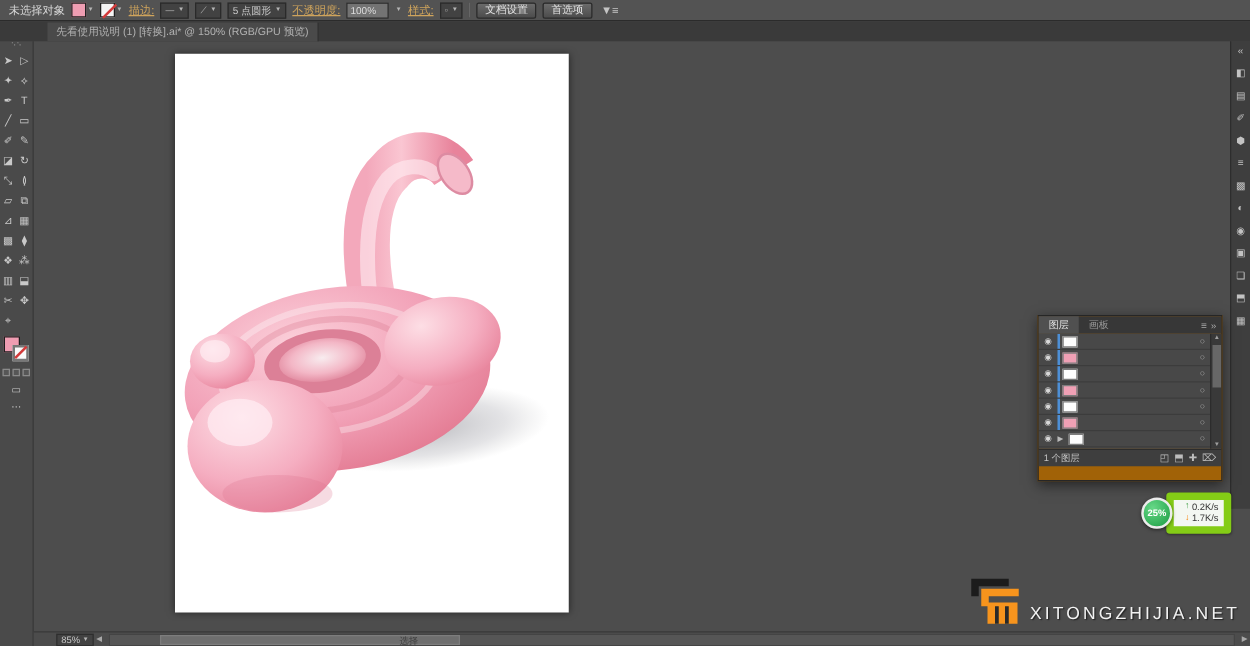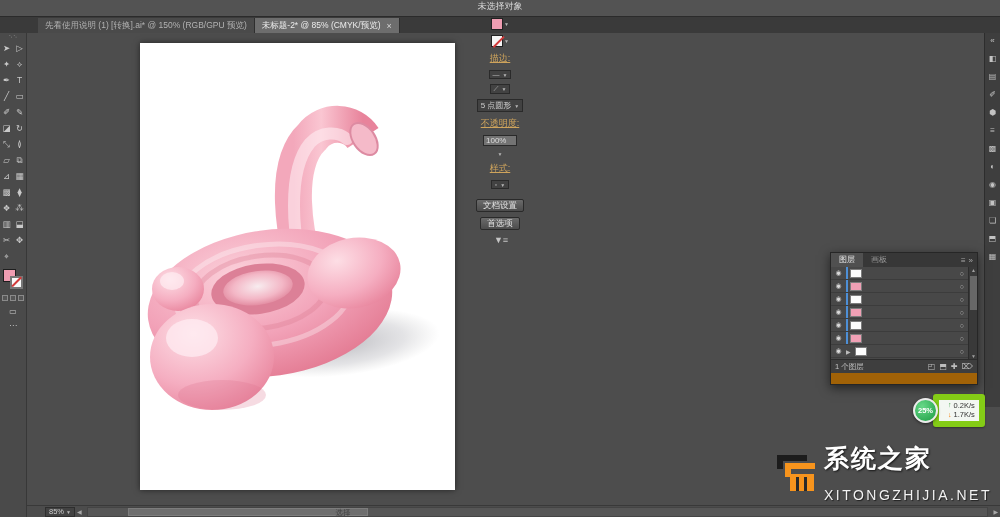--- a/index.html
+++ b/index.html
@@ -2,21 +2,21 @@
 <html><head>
 <meta charset="utf-8">
 <style>
   * { margin:0; padding:0; box-sizing:border-box; font-family:"Liberation Sans","DejaVu Sans",sans-serif; }
   html,body { width:1000px; height:517px; overflow:hidden; background:#3f3f3f; }
   .app { position:relative; width:1000px; height:517px; background:#4d4d4d; overflow:hidden; }
 
   
   .control-bar { position:absolute; top:0; left:0; right:0; height:17px; background:#535353;
     border-bottom:1px solid #2b2b2b; display:flex; align-items:center; gap:5px; padding:0 7px;
-    font-size:9px; color:#d6d6d6; z-index:30;flex-direction:column; }
+    font-size:9px; color:#d6d6d6; z-index:30; }
   .cb-label { white-space:nowrap; }
   .cb-link { color:#cfa45c; text-decoration:underline; white-space:nowrap; }
   .swatch-wrap { display:flex; align-items:center; gap:1px; }
   .swatch { width:12px; height:12px; border:1px solid #222; }
   .swatch.fill { background:#ef9db2; }
   .swatch.stroke { background:#f5f5f5; position:relative; }
   .swatch.stroke::after { content:""; position:absolute; left:-1px; top:5px; width:15px; height:1.5px;
     background:#d23a3a; transform:rotate(-45deg); }
   .dd-arrow { font-size:5px; color:#b5b5b5; }
   .dropdown { background:#424242; border:1px solid #2a2a2a; height:13px; display:flex; align-items:center;
@@ -95,21 +95,21 @@
   
   .status-bar { position:absolute; left:27px; right:0; bottom:0; height:12px; background:#4c4c4c;
     border-top:1px solid #393939; display:flex; align-items:center; z-index:20; }
   .sb-zoom { display:flex; align-items:center; gap:2px; background:#424242; border:1px solid #2e2e2e;
     height:10px; margin-left:18px; padding:0 3px; font-size:7.5px; color:#ccc; }
   .sb-track { position:relative; flex:1; height:10px; margin:0 3px; background:#565656;
     border:1px solid #444; }
   .sb-thumb { position:absolute; left:40px; width:240px; top:0; bottom:0; background:#6e6e6e;
     border:1px solid #7d7d7d; }
   .sb-arrow { color:#a8a8a8; font-size:6px; padding:0 2px; }
-  .sb-tool-label { position:absolute; left:232px; top:0; line-height:10px; font-size:7.5px; color:#3e3e3e;margin-left:16px; }
+  .sb-tool-label { position:absolute; left:232px; top:0; line-height:10px; font-size:7.5px; color:#3e3e3e; }
 
   
   .dl-badge { position:absolute; left:913px; top:394px; display:flex; align-items:center; z-index:50; }
   .dl-circle { width:25px; height:25px; border-radius:50%; border:2px solid #ececec;
     background:radial-gradient(circle at 35% 30%, #66d887, #1c9c43); color:#fff; font-size:7.5px;
     font-weight:bold; display:flex; align-items:center; justify-content:center;
     box-shadow:0 1px 3px rgba(0,0,0,0.5); z-index:2; }
   .dl-pill { margin-left:-5px; background:#f3f7f2; border:6px solid #84cc16; border-radius:3px;
     padding:1px 4px 1px 9px; line-height:1.25; box-shadow:0 1px 2px rgba(0,0,0,0.35); }
   .dl-row { display:flex; align-items:center; gap:2px; font-size:7.5px; color:#333; }
@@ -162,24 +162,20 @@
     </span>
     <span class="cb-sep"></span>
     <span class="cb-button">文档设置</span>
     <span class="cb-button">首选项</span>
     <span class="panel-menu-icon">▼≡</span>
   </div>
 
   <div class="tab-bar">
     <div class="doc-tab">
       <span>先看使用说明 (1) [转换].ai* @ 150% (RGB/GPU 预览)</span>
-    </div>
-    <div class="doc-tab active">
-      <span>未标题-2* @ 85% (CMYK/预览)</span>
-      <span class="tab-close">×</span>
     </div>
   </div>
 
   <div class="toolbar">
     <div class="toolbar-grip">⠢⠢</div>
     <div class="tools-grid">
         <span class="tool">➤</span>
         <span class="tool">▷</span>
         <span class="tool">✦</span>
         <span class="tool">⟡</span>
@@ -383,18 +379,17 @@
 
   <div class="watermark">
     <svg width="42" height="42" viewBox="0 0 42 42">
       <path d="M5 16 L5 5 L32 5" fill="none" stroke="#1c1c1c" stroke-width="6"></path>
       <path d="M13 24 L13 13 L40 13" fill="none" stroke="#f7941d" stroke-width="6"></path>
       <rect x="15" y="21" width="24" height="17" fill="#f7941d"></rect>
       <rect x="21" y="24" width="3" height="14" fill="#2a2a2a"></rect>
       <rect x="29" y="24" width="3" height="14" fill="#2a2a2a"></rect>
     </svg>
     <div class="wm-text">
-      <span class="wm-title">系统之家</span>
       <span class="wm-url">XITONGZHIJIA.NET</span>
     </div>
   </div>
 
 </div>
 
 </body></html>

